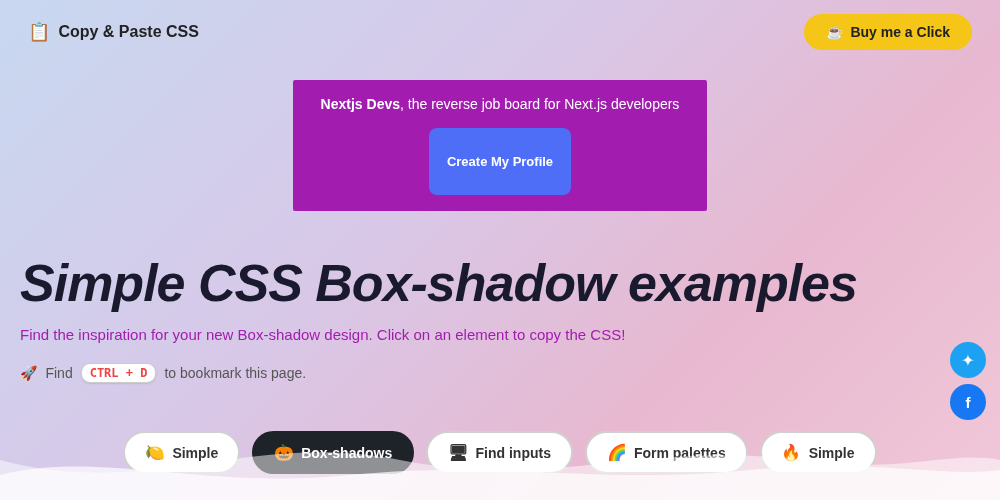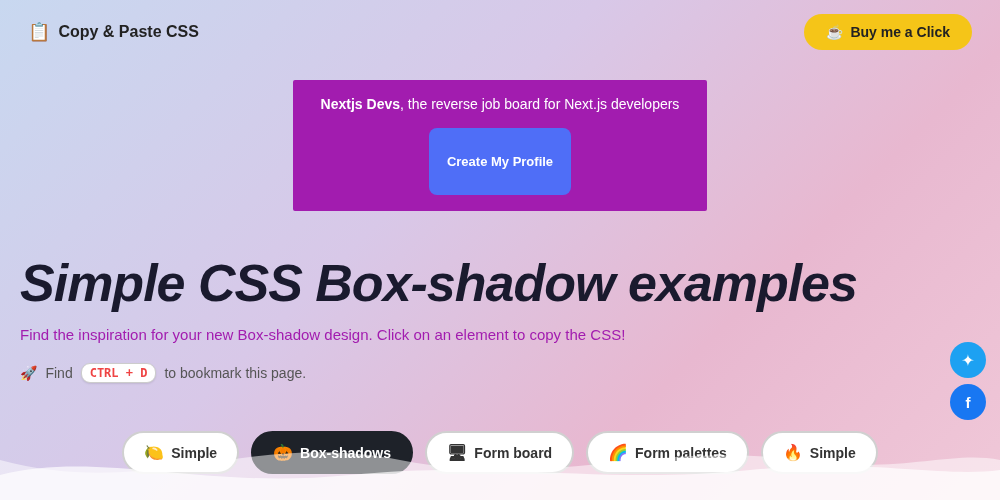--- a/index.html
+++ b/index.html
@@ -239,21 +239,21 @@
     <button class="pill">
       <span class="pill-icon">🍋</span>
       <span>Simple</span>
     </button>
     <button class="pill active">
       <span class="pill-icon">🎃</span>
       <span>Box-shadows</span>
     </button>
     <button class="pill">
       <span class="pill-icon">🖥</span>
-      <span>Form board</span>
+      <span>Find inputs</span>
     </button>
     <button class="pill">
       <span class="pill-icon">🌈</span>
       <span>Form palettes</span>
     </button>
     <button class="pill">
       <span class="pill-icon">🔥</span>
       <span>Simple</span>
     </button>
   </div>

